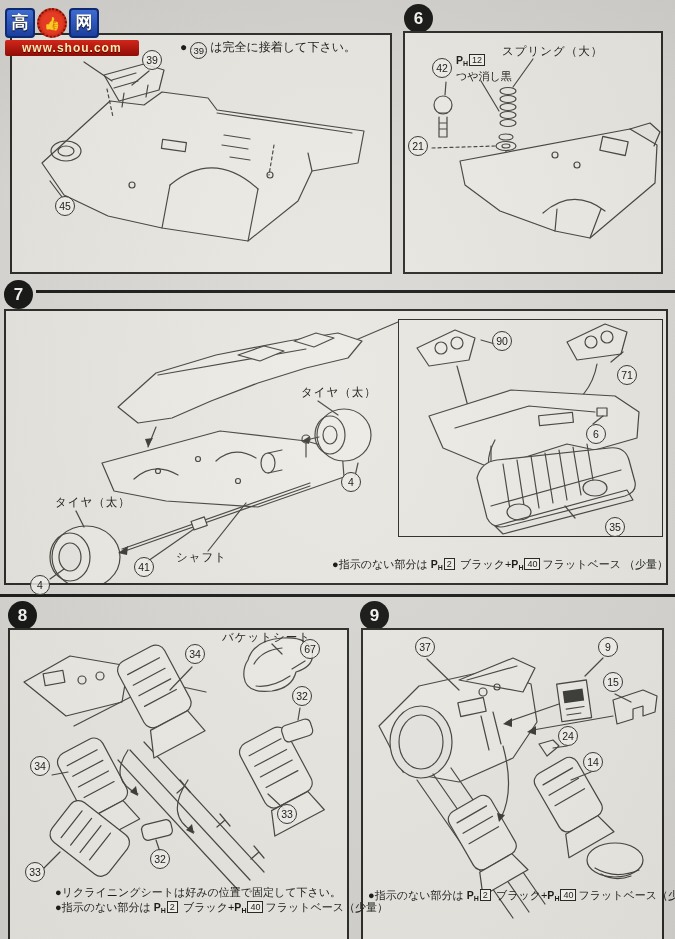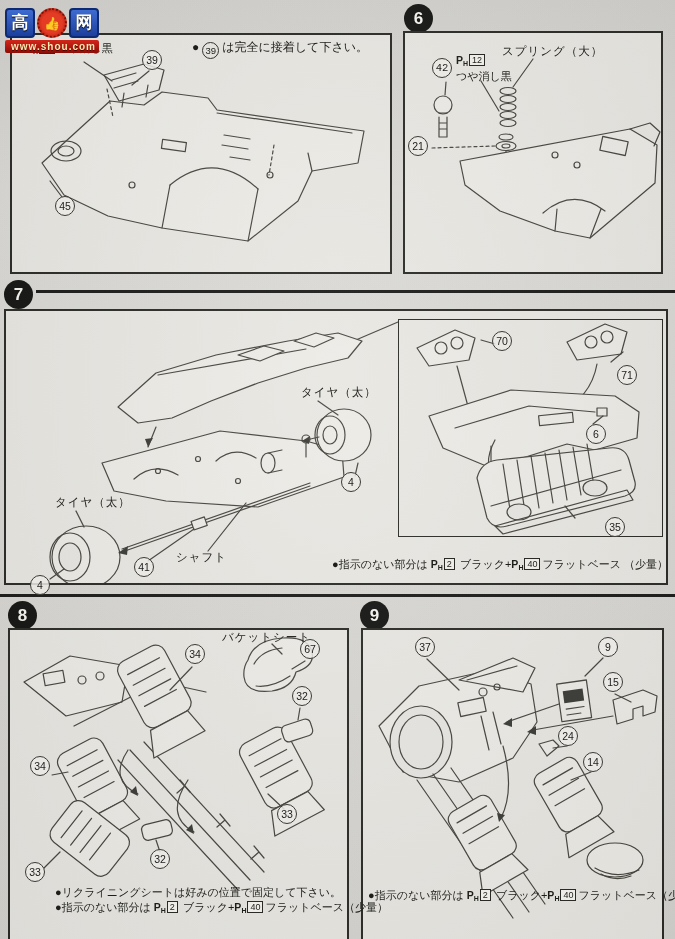--- a/index.html
+++ b/index.html
@@ -35,21 +35,21 @@
   
   .wm{position:absolute;left:5px;top:8px;z-index:9;}
   .wm .row{display:flex;align-items:center;gap:2px;}
   .wm .wbox{width:26px;height:26px;background:linear-gradient(180deg,#3f6cd0,#1c3f9e);
     border:2px solid #0e2a72;border-radius:4px;color:#fff;font-size:17px;font-weight:bold;
     line-height:25px;text-align:center;text-shadow:0 1px 1px #000;}
   .wm .gear{width:26px;height:26px;border-radius:50%;background:radial-gradient(circle,#e33b24 55%,#a81508 100%);
     border:2px dotted #7e0f05;display:flex;align-items:center;justify-content:center;}
   .wm .thumb{color:#ffd24a;font-size:13px;line-height:13px;}
   .wm .site{margin-top:2px;background:linear-gradient(180deg,#d2261a,#8f0d06);color:#ffe9b0;
-    font-size:10px;font-weight:bold;text-align:right;padding:1px 3px;border-radius:2px;
+    font-size:12px;font-weight:bold;text-align:right;padding:1px 17px;border-radius:2px;
     letter-spacing:1px;text-shadow:0 1px 0 #4d0400;}
 </style>
 </head>
 <body>
 
 <div id="page">
 
   <div class="wm">
     <div class="row">
       <div class="wbox">高</div>
@@ -78,21 +78,21 @@
         <path d="M100,45 l24,-7 M102,53 l24,-7 M112,58 l-2,14 M136,50 l-2,12"></path>
         <path d="M95,54 l6,28" stroke-dasharray="3 3"></path>
         <path d="M262,110 l-5,30" stroke-dasharray="3 3"></path>
         <path d="M72,27 L100,46"></path>
         <path d="M137,36 L120,50"></path>
         <path d="M50,162 L38,146"></path>
       </g>
     </svg>
   </div>
 
-  <div class="note" style="left:192px;top:39px;font-size:12px;">
+  <div class="note" style="left:180px;top:39px;font-size:12px;">
     <span>●</span><span class="ibadge">39</span><span>は完全に接着して下さい。</span>
   </div>
   <div class="paint" style="left:26px;top:41px;">
     <span class="php">P</span><span class="phh">H</span><span class="pbox">12</span><span>つや消し黒</span>
   </div>
   <div class="badge" style="left:142px;top:50px;">39</div>
   <div class="badge" style="left:55px;top:196px;">45</div>
 
   <div class="stepc" style="left:404px;top:4px;">6</div>
   <div class="panel" style="left:403px;top:31px;width:260px;height:243px;">
@@ -121,21 +121,21 @@
         <path d="M128,26 L108,54"></path>
         <path d="M27,115 L90,113" stroke-dasharray="3 3"></path>
       </g>
     </svg>
   </div>
   <div class="jlabel" style="left:502px;top:44px;">スプリング（大）</div>
   <div class="paint" style="left:456px;top:54px;">
     <span class="pl2"><span class="php">P</span><span class="phh">H</span><span class="pbox">12</span></span>
     <span class="pl2">つや消し黒</span>
   </div>
-  <div class="badge" style="left:432px;top:58px;font-family:Liberation Mono, monospace;">42</div>
+  <div class="badge" style="left:432px;top:58px;">42</div>
   <div class="badge" style="left:408px;top:136px;">21</div>
 
   <div class="stepc" style="left:4px;top:280px;">7</div>
   <div class="rule" style="left:36px;top:290px;width:639px;"></div>
   <div class="panel" style="left:4px;top:309px;width:664px;height:276px;">
     <svg width="660" height="272" viewBox="0 0 660 272">
       <g class="ink">
         <path d="M296,52 L392,11"></path>
         <path class="fillp" d="M112,96 L150,62 L210,44 L282,30 L332,22 L356,30 L342,47 L300,57 L252,72 L205,90 L166,107 L132,112 Z"></path>
         <path d="M152,64 L300,38"></path>
@@ -203,21 +203,21 @@
         <path d="M176,198 L166,186"></path>
       </g>
     </svg>
   </div>
   <div class="jlabel" style="left:301px;top:385px;">タイヤ（太）</div>
   <div class="badge" style="left:341px;top:472px;">4</div>
   <div class="jlabel" style="left:55px;top:495px;">タイヤ（太）</div>
   <div class="badge" style="left:30px;top:575px;">4</div>
   <div class="badge" style="left:134px;top:557px;">41</div>
   <div class="jlabel" style="left:176px;top:550px;">シャフト</div>
-  <div class="badge" style="left:492px;top:331px;">70</div>
+  <div class="badge" style="left:492px;top:331px;">90</div>
   <div class="badge" style="left:604px;top:365px;margin-left:13px;">71</div>
   <div class="badge" style="left:586px;top:424px;">6</div>
   <div class="badge" style="left:569px;top:517px;margin-left:36px;">35</div>
   <div class="note" style="left:332px;top:557px;">
     <span>●</span><span>指示のない部分は </span><span class="php">P</span><span class="phh">H</span><span class="pbox">2</span><span> ブラック+</span><span class="php">P</span><span class="phh">H</span><span class="pbox">40</span><span>フラットベース （少量）</span>
   </div>
 
   <div class="rule" style="left:0;top:594px;width:675px;"></div>
   <div class="stepc" style="left:8px;top:601px;">8</div>
   <div class="stepc" style="left:360px;top:601px;">9</div>

